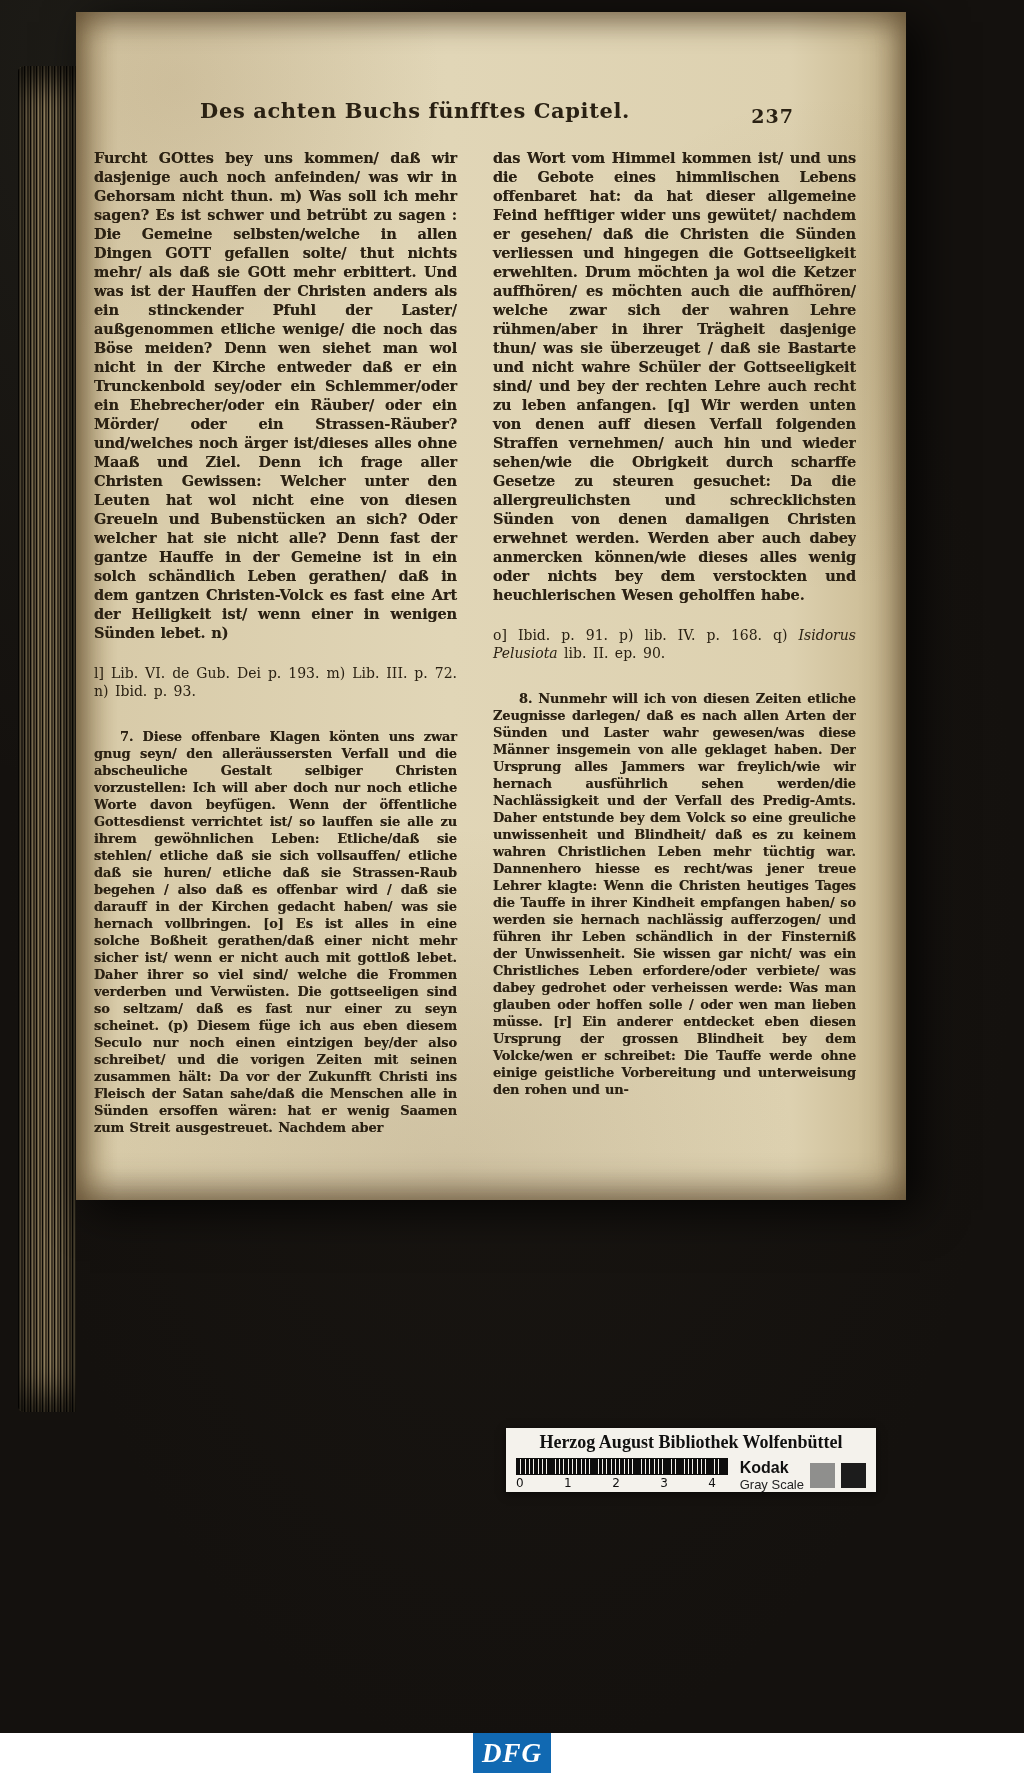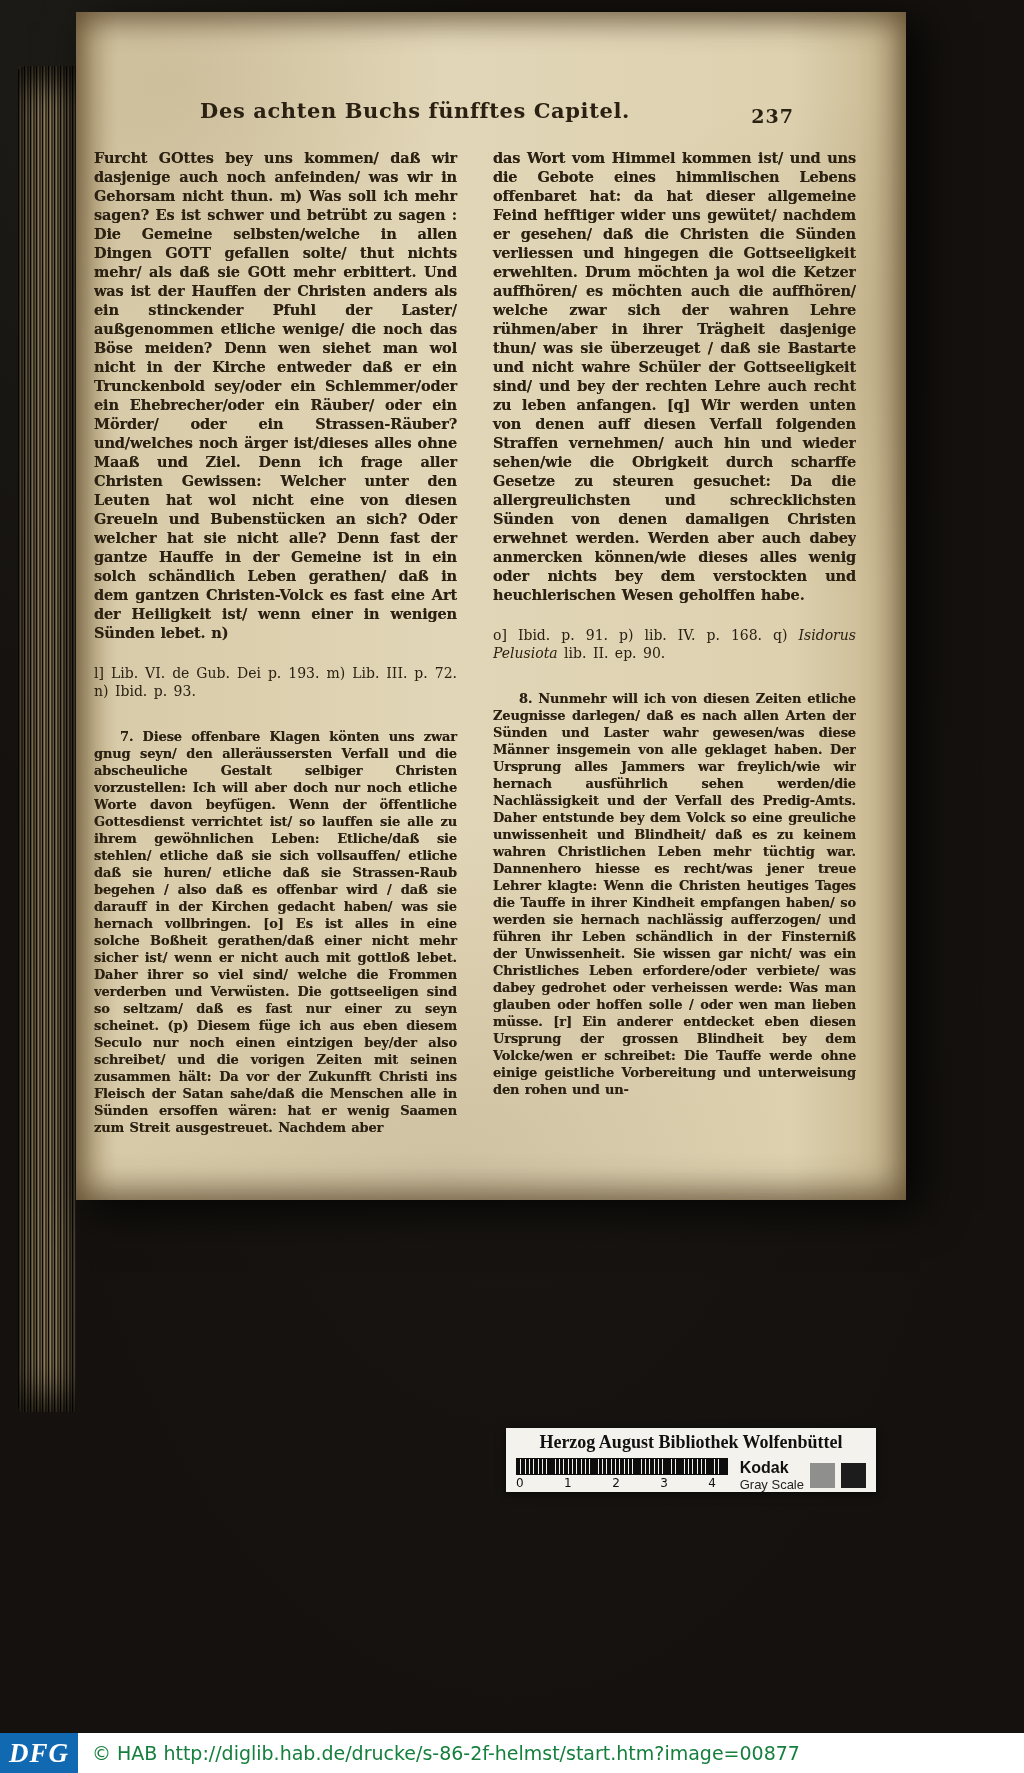--- a/index.html
+++ b/index.html
@@ -96,21 +96,21 @@
   .kodak-text { text-align:left; line-height:1; margin-right:0; }
   .kodak-brand { font-family:"Liberation Sans", sans-serif; font-weight:bold; font-size:16px; color:#111; }
   .kodak-sub { font-family:"Liberation Sans", sans-serif; font-size:13px; color:#222; margin-top:2px; }
   .patch { width:25px; height:25px; }
   .patch-gray { background:#8f8f8d; }
   .patch-black { background:#1c1c1c; }
 
   
   .footer {
     position:absolute; left:0; bottom:0; width:1024px; height:40px;
-    background:#ffffff; display:flex; align-items:center;
+    background:#ffffff; display:flex; align-items:center;flex-direction:column;
   }
   .dfg {
     width:78px; height:40px; background:#1169b2; color:#fff;
     display:flex; align-items:center; justify-content:center;
     font-family:"Liberation Serif", serif; font-style:italic; font-weight:bold;
     font-size:27px; letter-spacing:1px; flex:0 0 auto;
   }
   .copyright {
     margin-left:14px; font-family:"DejaVu Sans", sans-serif; font-size:19px; color:#15803d;
     white-space:nowrap;

